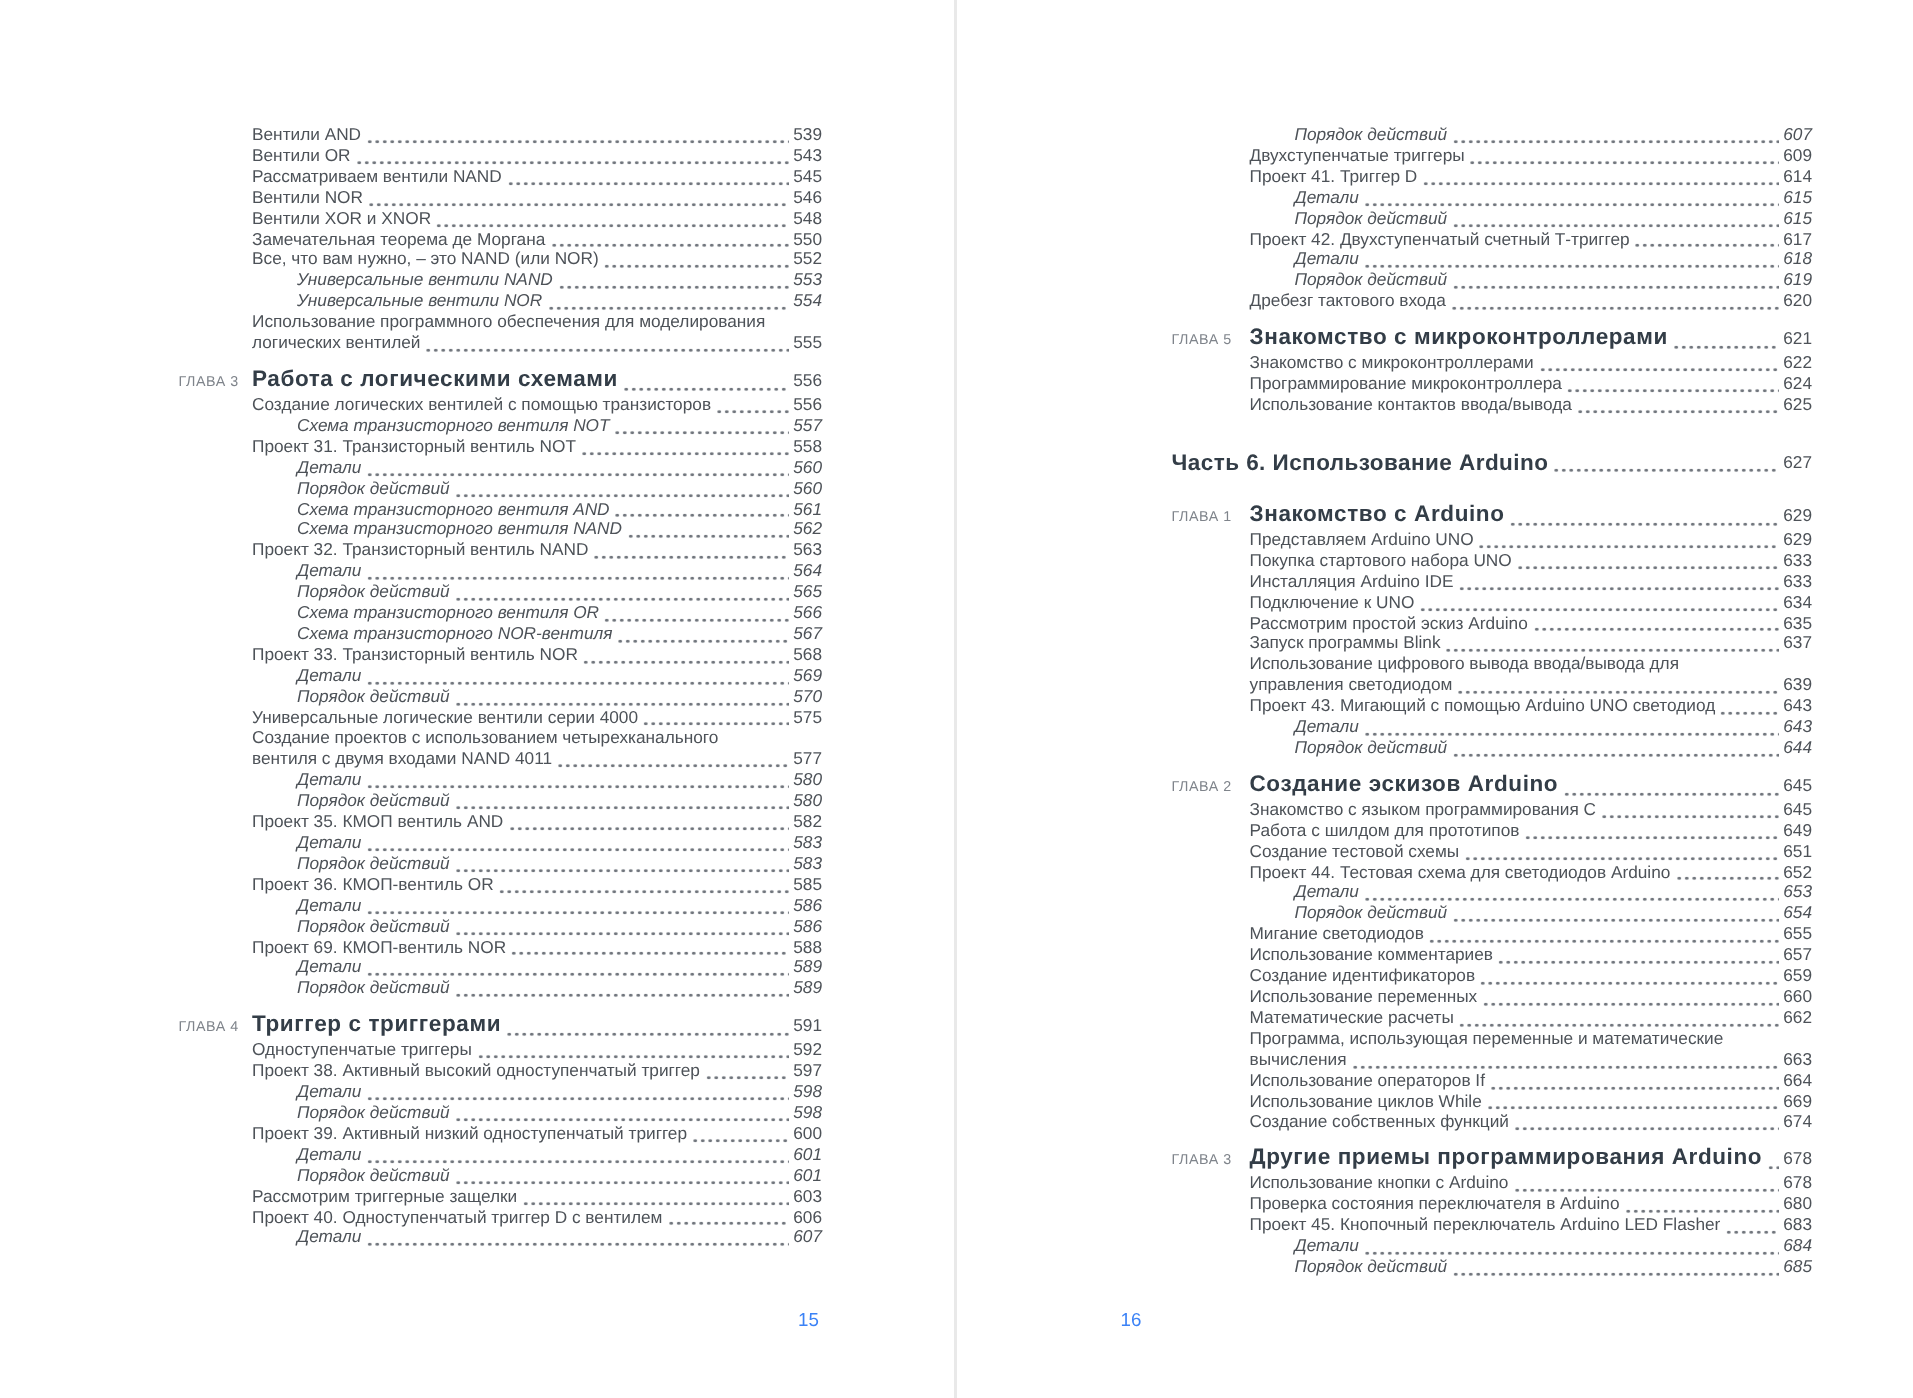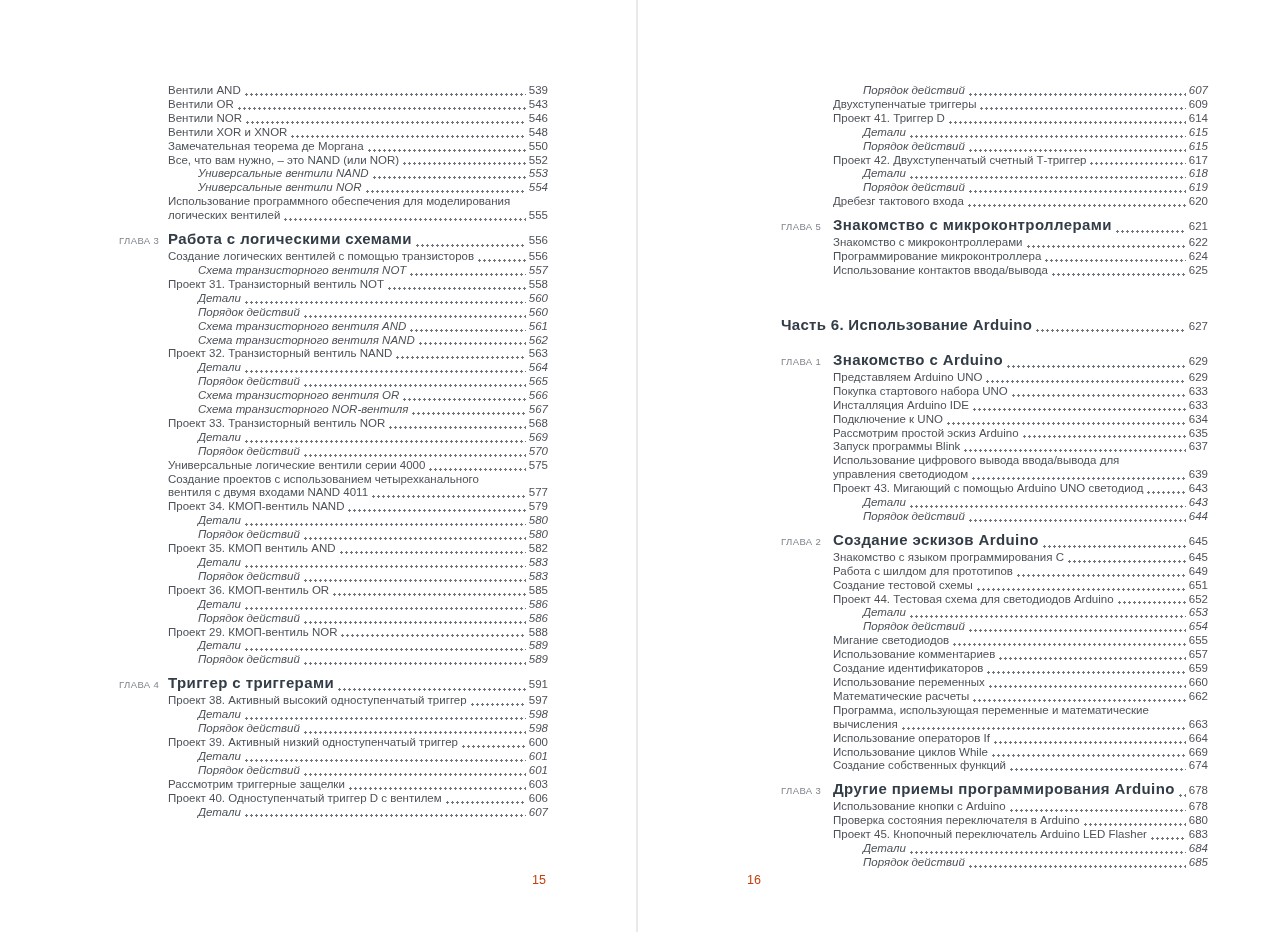--- a/index.html
+++ b/index.html
@@ -53,35 +53,35 @@
     color:#7f848b;
   }
   .t-chapter{line-height:18px;margin-top:7px;}
   .t-chapter .text{
     font-weight:bold;
     font-size:15px;
     letter-spacing:0.4px;
     color:#333d47;
   }
   .t-chapter .dots{margin-bottom:3px;}
-  .t-part{line-height:18px;margin-top:38px;margin-bottom:16px;}
+  .t-part{line-height:18px;margin-top:22px;margin-bottom:16px;align-items:center;}
   .t-part .text{
     font-weight:bold;
     font-size:15px;
     letter-spacing:0.3px;
     color:#333d47;
   }
   .t-part .dots{margin-bottom:3px;}
   .footer-num{
     position:absolute;
     top:872px;
     width:22px;height:16px;line-height:16px;
     text-align:center;
     font-size:12.5px;
-    color:#c2410c;
+    color:#3b82f6;
   }
   .footer-left{left:528px;}
   .footer-right{left:721px;margin-left:22px;}
 </style>
 </head>
 <body>
 
 <div class="stage">
   <div class="divider"></div>
 
@@ -93,20 +93,26 @@
     <span class="num">539</span>
   </div>
       <div class="row t-item lvl1">
 
     <span class="text">Вентили OR</span>
     <span class="dots"></span>
     <span class="num">543</span>
   </div>
       <div class="row t-item lvl1">
 
+    <span class="text">Рассматриваем вентили NAND</span>
+    <span class="dots"></span>
+    <span class="num">545</span>
+  </div>
+      <div class="row t-item lvl1">
+
     <span class="text">Вентили NOR</span>
     <span class="dots"></span>
     <span class="num">546</span>
   </div>
       <div class="row t-item lvl1">
 
     <span class="text">Вентили XOR и XNOR</span>
     <span class="dots"></span>
     <span class="num">548</span>
   </div>
@@ -251,26 +257,20 @@
 
     <span class="text">Создание проектов с использованием четырехканального</span>
 
   </div>
       <div class="row t-item lvl1">
 
     <span class="text">вентиля с двумя входами NAND 4011</span>
     <span class="dots"></span>
     <span class="num">577</span>
   </div>
-      <div class="row t-item lvl1">
-
-    <span class="text">Проект 34. КМОП-вентиль NAND</span>
-    <span class="dots"></span>
-    <span class="num">579</span>
-  </div>
       <div class="row t-item lvl2">
 
     <span class="text">Детали</span>
     <span class="dots"></span>
     <span class="num">580</span>
   </div>
       <div class="row t-item lvl2">
 
     <span class="text">Порядок действий</span>
     <span class="dots"></span>
@@ -307,21 +307,21 @@
     <span class="num">586</span>
   </div>
       <div class="row t-item lvl2">
 
     <span class="text">Порядок действий</span>
     <span class="dots"></span>
     <span class="num">586</span>
   </div>
       <div class="row t-item lvl1">
 
-    <span class="text">Проект 29. КМОП-вентиль NOR</span>
+    <span class="text">Проект 69. КМОП-вентиль NOR</span>
     <span class="dots"></span>
     <span class="num">588</span>
   </div>
       <div class="row t-item lvl2">
 
     <span class="text">Детали</span>
     <span class="dots"></span>
     <span class="num">589</span>
   </div>
       <div class="row t-item lvl2">
@@ -331,20 +331,26 @@
     <span class="num">589</span>
   </div>
       <div class="row t-chapter lvl0">
     <span class="chlabel">ГЛАВА 4</span>
     <span class="text">Триггер с триггерами</span>
     <span class="dots"></span>
     <span class="num">591</span>
   </div>
       <div class="row t-item lvl1">
 
+    <span class="text">Одноступенчатые триггеры</span>
+    <span class="dots"></span>
+    <span class="num">592</span>
+  </div>
+      <div class="row t-item lvl1">
+
     <span class="text">Проект 38. Активный высокий одноступенчатый триггер</span>
     <span class="dots"></span>
     <span class="num">597</span>
   </div>
       <div class="row t-item lvl2">
 
     <span class="text">Детали</span>
     <span class="dots"></span>
     <span class="num">598</span>
   </div>

